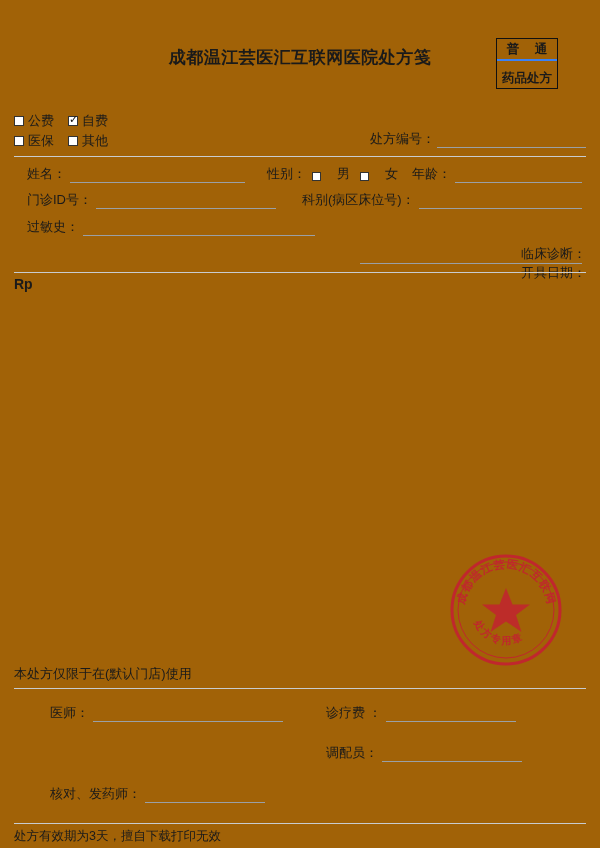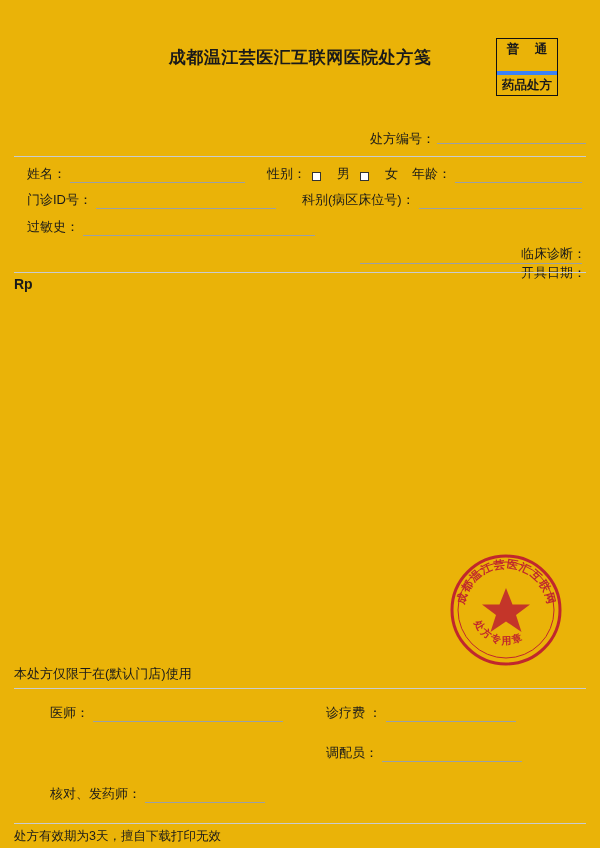--- a/index.html
+++ b/index.html
@@ -13,21 +13,21 @@
     font-family: "Liberation Sans", sans-serif;
     color: #1a1a1a;
     position: relative;
     overflow: hidden;
   }
   .page {
     position: absolute;
     left: 0; top: 0;
     width: 600px;
     height: 848px;
-    background: #eab308;
+    background: #a16207;
   }
 
   
   .header {
     position: absolute;
     left: 0; top: 38px;
     width: 600px;
     height: 50px;
   }
   .title {
@@ -52,23 +52,23 @@
     line-height: 16px;
     padding: 2px 0 2px 0;
   }
   .rx-type-box .l1 {
     display: block;
     letter-spacing: 6px;
     padding-left: 6px;
   }
   .rx-type-box .l2 {
     display: block;
-    border-top: 4px solid #3b82f6;
-    margin-top: 14px;
-    padding-top: 2px;
+    border-top: 2px solid #3b82f6;
+    margin-top: 2px;
+    padding-top: 9px;
   }
 
   
   .pay-block {
     position: absolute;
     left: 14px;
     top: 112px;
     font-size: 13px;
   }
   .pay-row {
@@ -102,21 +102,21 @@
     white-space: nowrap;
   }
 
   
   .rxno {
     position: absolute;
     left: 370px;
     top: 130px;
     font-size: 13px;
     display: flex;
-    align-items: flex-start;
+    align-items: flex-end;
     width: 216px;
   }
   .rxno .lbl { white-space: nowrap; }
   .rxno .line {
     flex: 1;
     border-bottom: 1px solid #9aa0a6;
     height: 13px;
     margin-left: 2px;
   }
 
@@ -224,20 +224,34 @@
 <div class="page">
 
   <div class="header">
     <div class="title">成都温江芸医汇互联网医院处方笺</div>
     <div class="rx-type-box">
       <span class="l1">普 通</span>
       <span class="l2">药品处方</span>
     </div>
   </div>
 
+  <div class="pay-block">
+    <div class="pay-row">
+      <span class="cb"></span>
+      <span class="pay-label">公费</span>
+      <span class="cb checked"></span>
+      <span class="pay-label">自费</span>
+    </div>
+    <div class="pay-row">
+      <span class="cb"></span>
+      <span class="pay-label">医保</span>
+      <span class="cb"></span>
+      <span class="pay-label">其他</span>
+    </div>
+  </div>
 
   <div class="rxno">
     <span class="lbl">处方编号：</span>
     <span class="line"></span>
   </div>
 
   <div class="hr hr-1"></div>
 
   <div class="frow row-name">
     <span class="lbl">姓名：</span>

